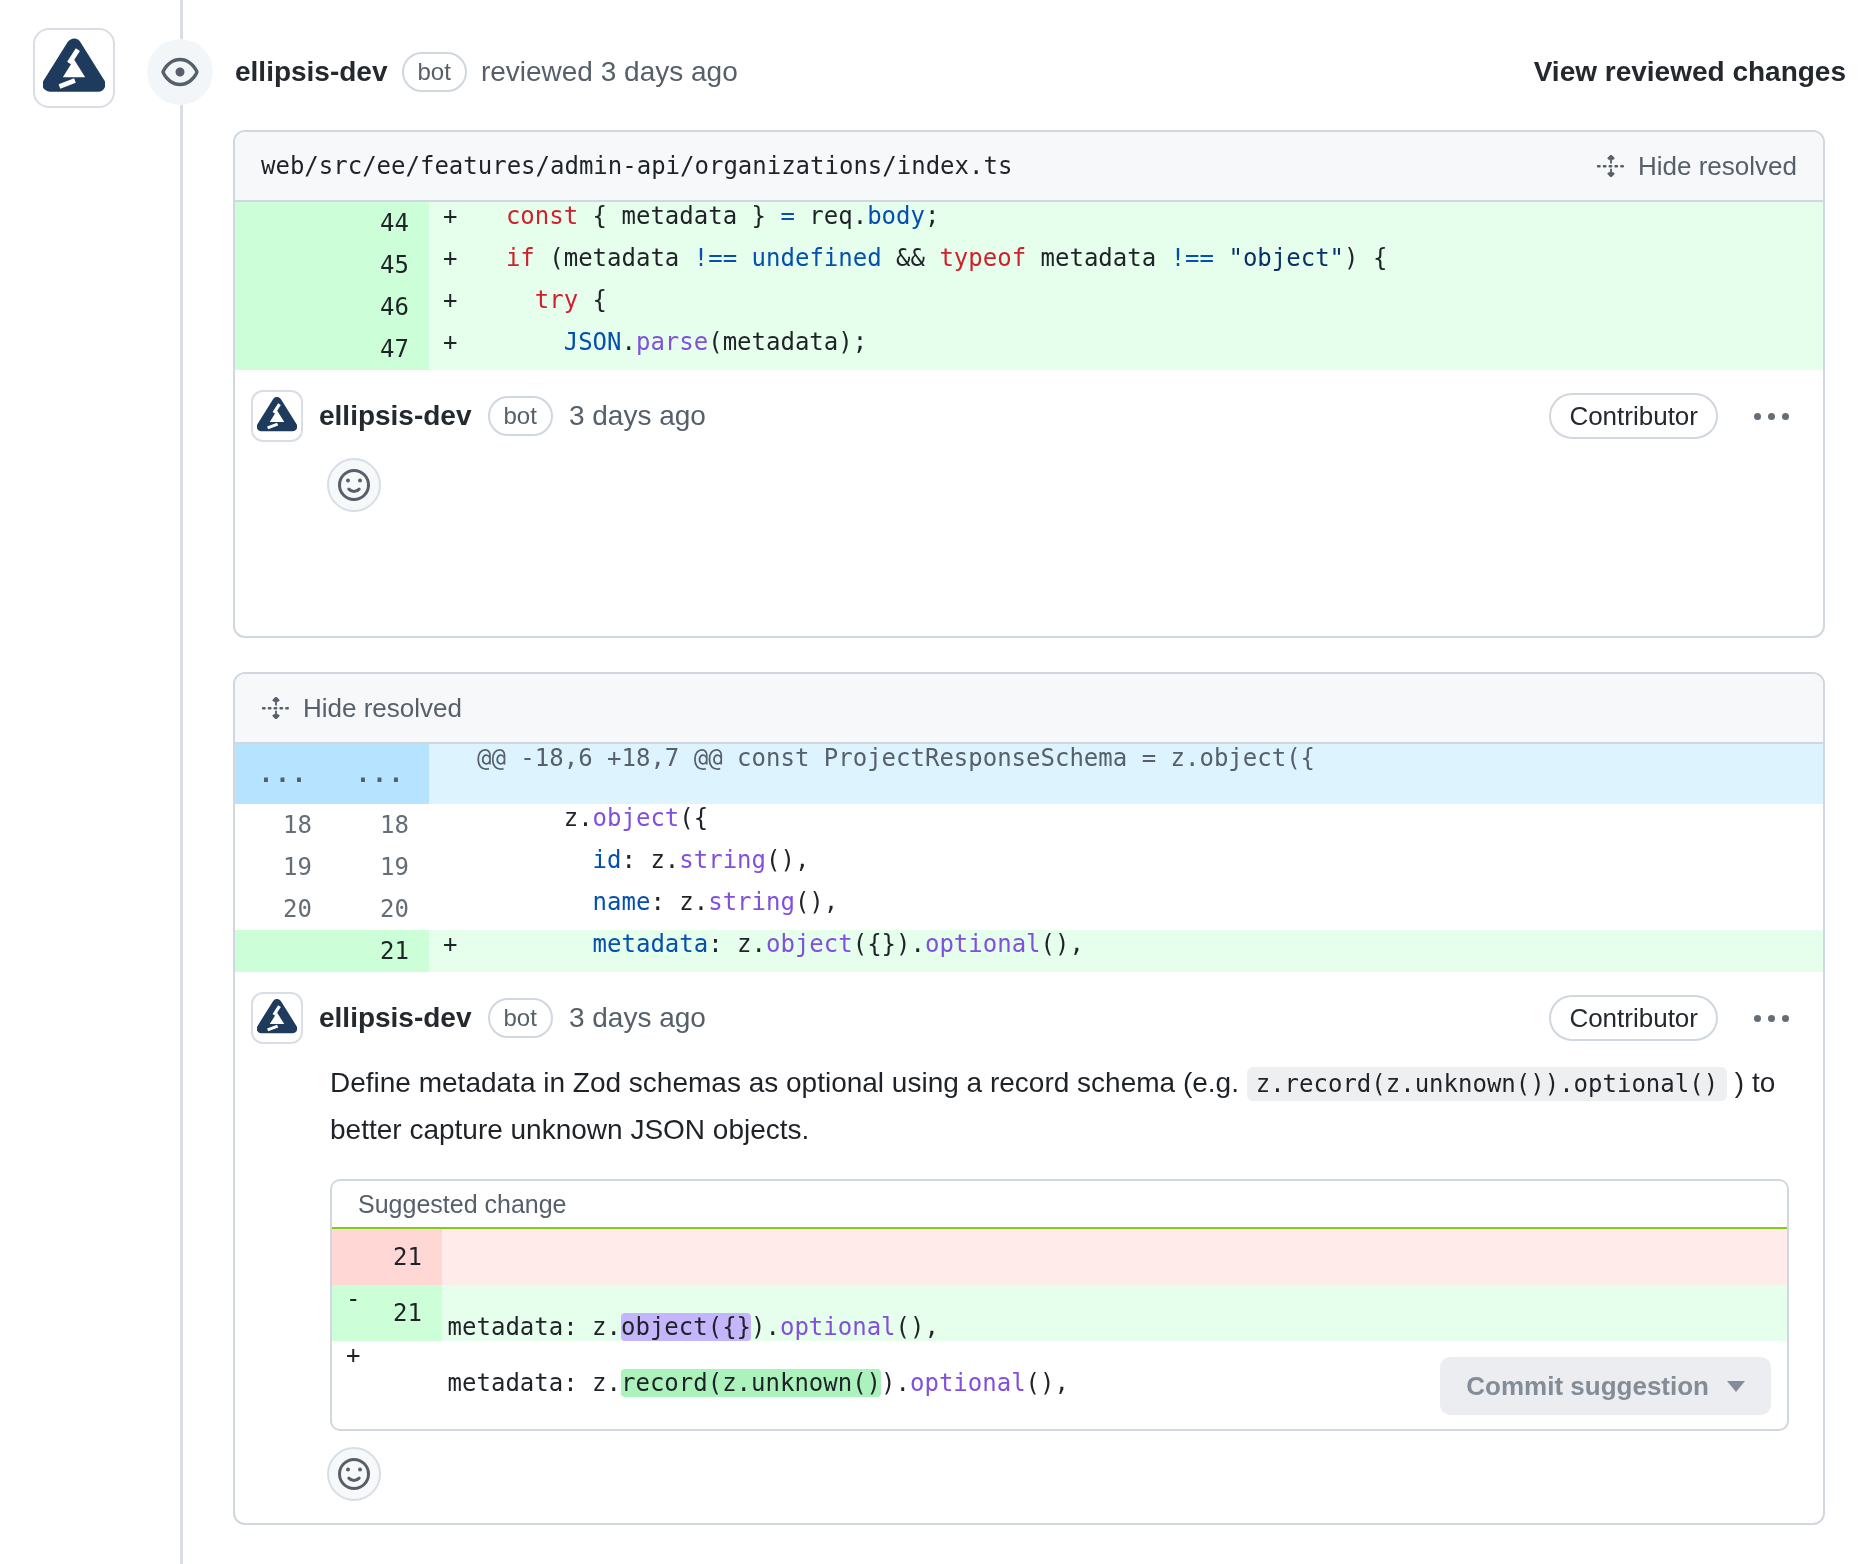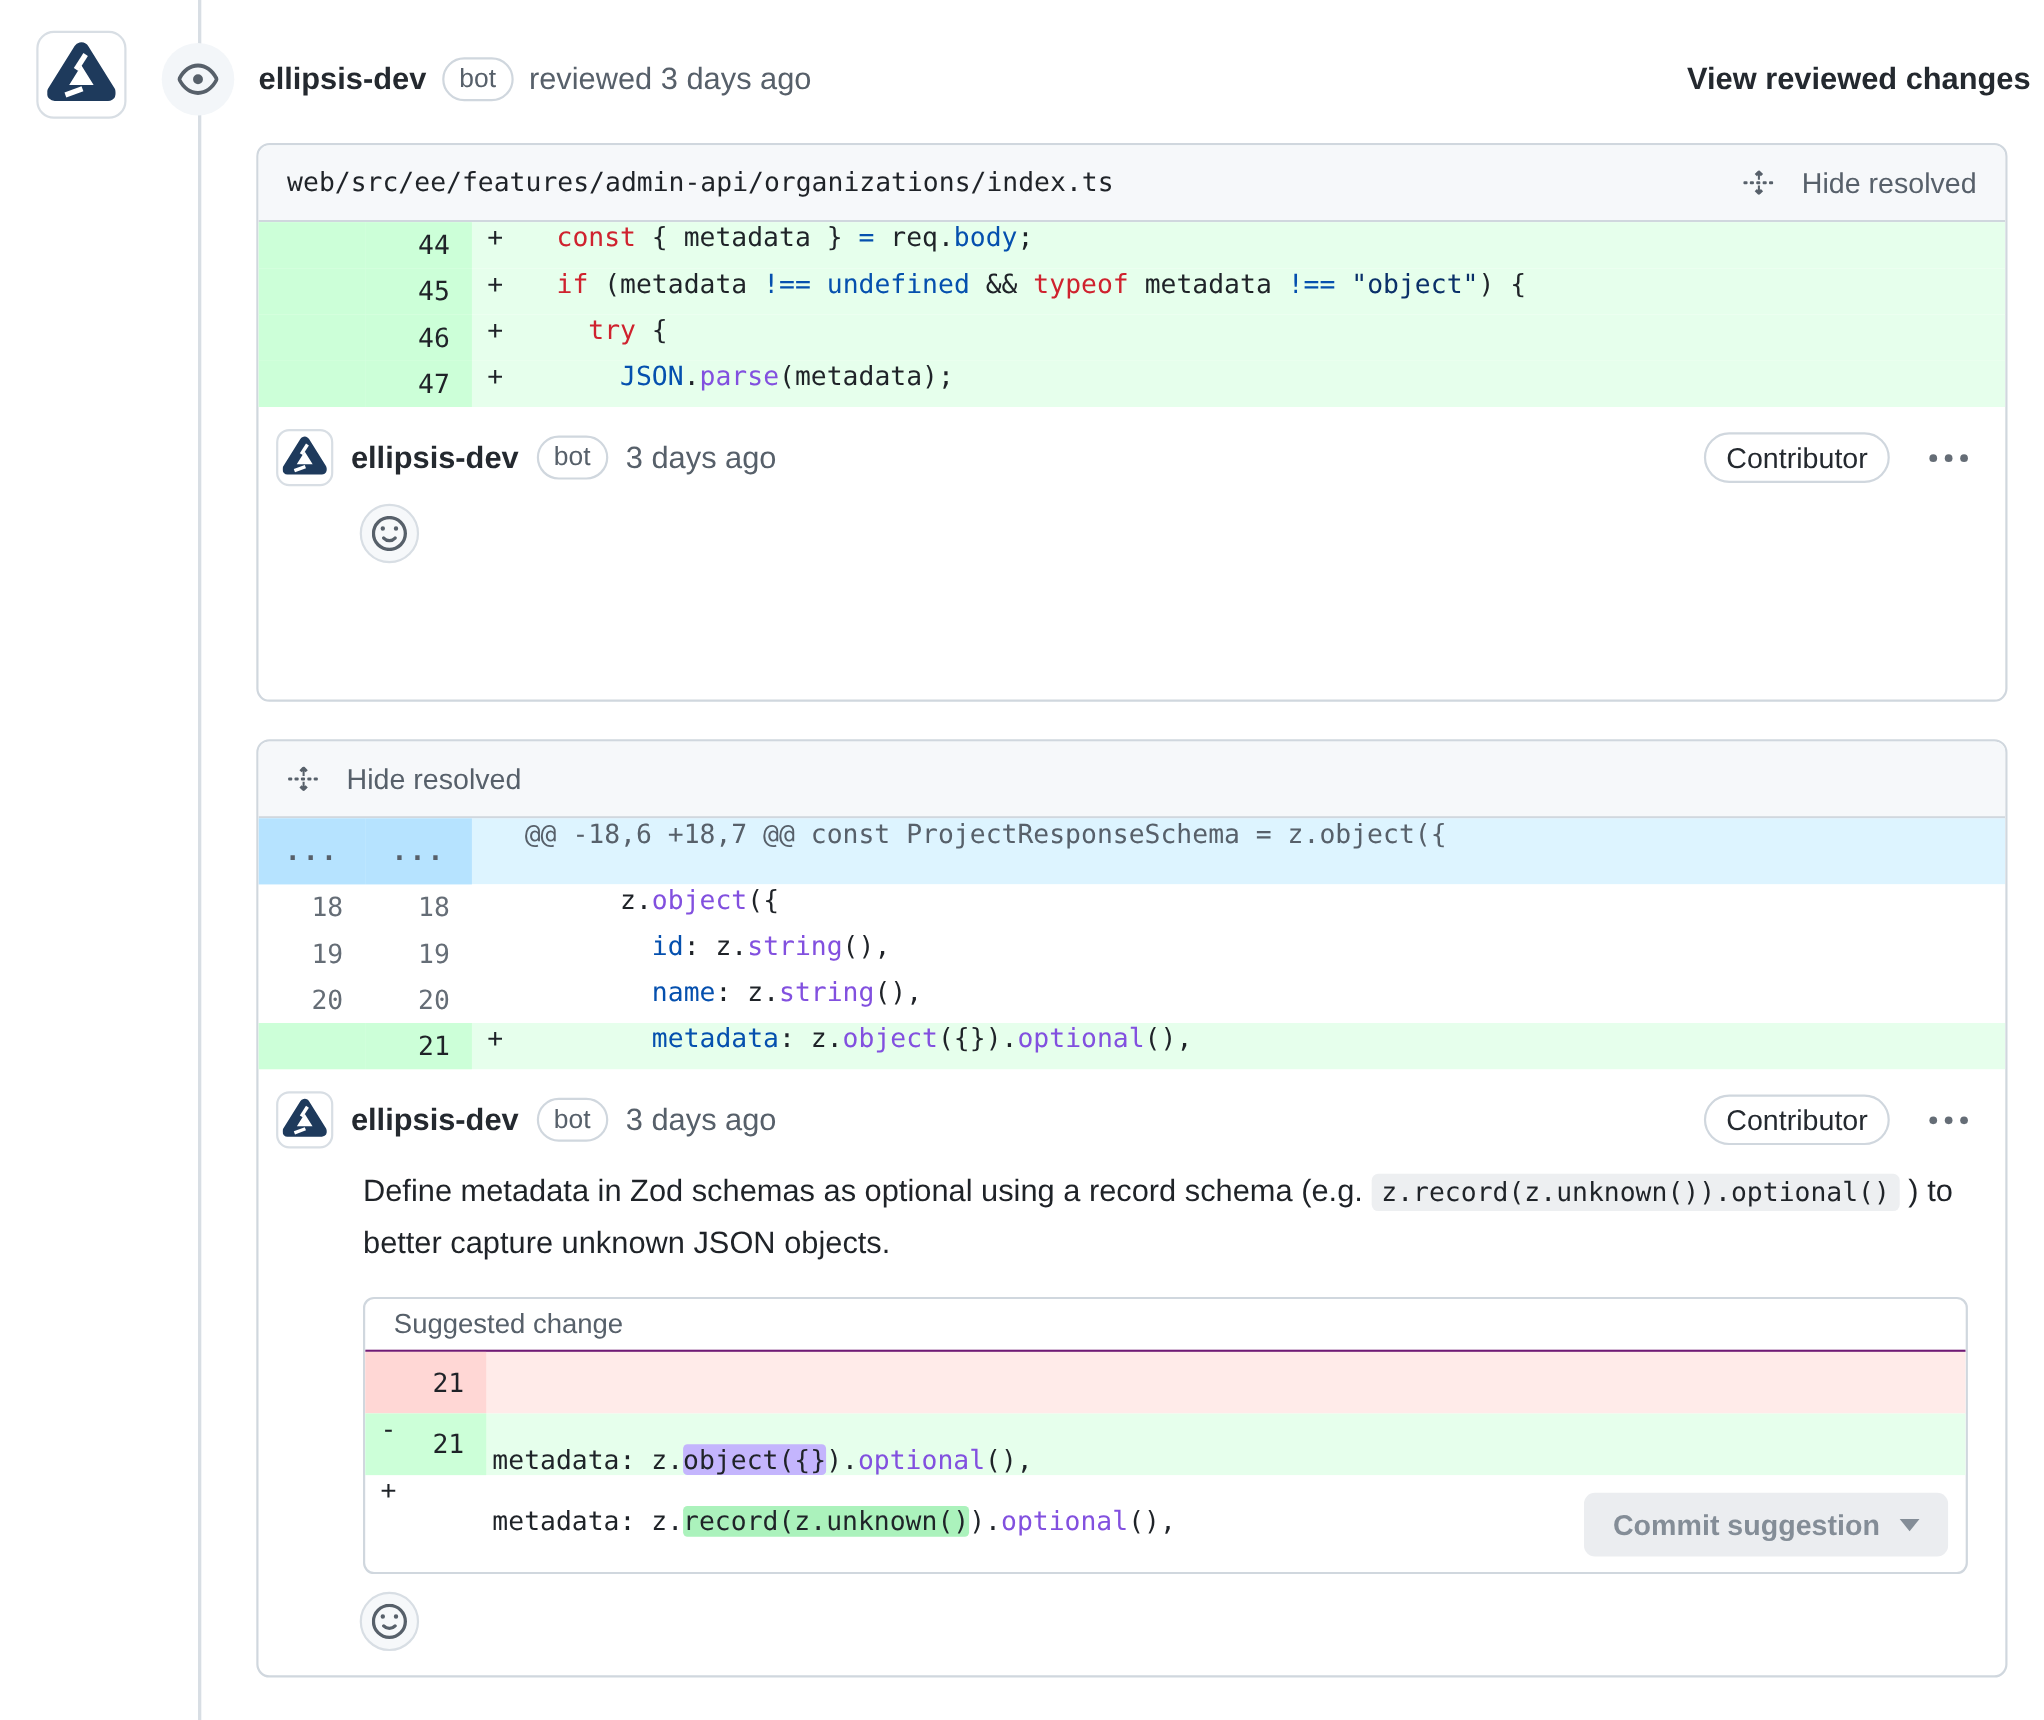--- a/index.html
+++ b/index.html
@@ -22,21 +22,21 @@
   #view-changes{font-size:28px;font-weight:600;color:#24292f;cursor:pointer;}
 
   
   .card{position:absolute;left:233px;width:1592px;background:#fff;border:2px solid #d0d7de;border-radius:12px;
     overflow:hidden;box-sizing:border-box;}
   #card-0{top:130px;height:508px;}
   #card-1{top:672px;height:853px;}
   .file-header{height:70px;background:#f6f8fa;border-bottom:2px solid #d0d7de;display:flex;align-items:center;
     justify-content:space-between;padding:0 26px;box-sizing:border-box;}
   .file-path{font-family:"DejaVu Sans Mono",monospace;font-size:24px;color:#1f2328;}
-  .hide-resolved{display:flex;align-items:center;gap:24px;color:#57606a;font-size:26px;cursor:pointer;}
+  .hide-resolved{display:flex;align-items:center;gap:12px;color:#57606a;font-size:26px;cursor:pointer;}
 
   
   .diff-table .drow{display:flex;height:42px;font-family:"DejaVu Sans Mono",monospace;font-size:24px;}
   .gut{flex:0 0 auto;width:97px;height:100%;display:flex;align-items:center;justify-content:flex-end;
     padding-right:20px;box-sizing:border-box;}
   .sign{flex:0 0 auto;width:48px;padding-left:14px;box-sizing:border-box;color:#1f2328;}
   .code{margin:0;font:inherit;white-space:pre;}
   .drow.add{background:#e6ffec;}
   .drow.add .gut{background:#ccffd8;color:#1f2328;}
   .drow.ctx{background:#fff;}
@@ -62,21 +62,21 @@
   .kebab i{width:7px;height:7px;border-radius:50%;background:#656d76;}
   .c-body{margin:16px 0 0 79px;padding-right:24px;font-size:28px;line-height:46px;color:#1f2328;}
   .inline-code{font-family:"DejaVu Sans Mono",monospace;font-size:24px;background:rgba(175,184,193,.22);
     border-radius:6px;padding:3px 9px;}
   .reaction{margin:16px 0 0 76px;width:54px;height:54px;border-radius:50%;border:2px solid #d8dee4;background:#f6f8fa;
     display:flex;align-items:center;justify-content:center;cursor:pointer;box-sizing:border-box;}
 
   
   .sugg{border:2px solid #d0d7de;border-radius:10px;margin:26px 18px 0 79px;overflow:hidden;background:#fff;}
   .sugg-head{height:48px;display:flex;align-items:center;padding:0 26px;font-size:25px;color:#57606a;
-    border-bottom:2px solid #701a75;box-sizing:border-box;}
+    border-bottom:2px solid #84cc16;box-sizing:border-box;}
   .sugg-table .drow{height:56px;font-family:"DejaVu Sans Mono",monospace;font-size:24px;}
   .sugg-table .gut{width:110px;}
   .sugg-footer{display:flex;justify-content:flex-end;padding:16px 16px 14px;}
   .commit-btn{display:flex;align-items:center;gap:18px;background:#ebedf0;color:#848d97;font-size:26px;font-weight:600;
     border:none;border-radius:10px;padding:0 26px;height:58px;cursor:pointer;font-family:inherit;}
   .caret{width:0;height:0;border-left:9px solid transparent;border-right:9px solid transparent;border-top:11px solid #848d97;}
 </style>
 </head>
 <body>
 

